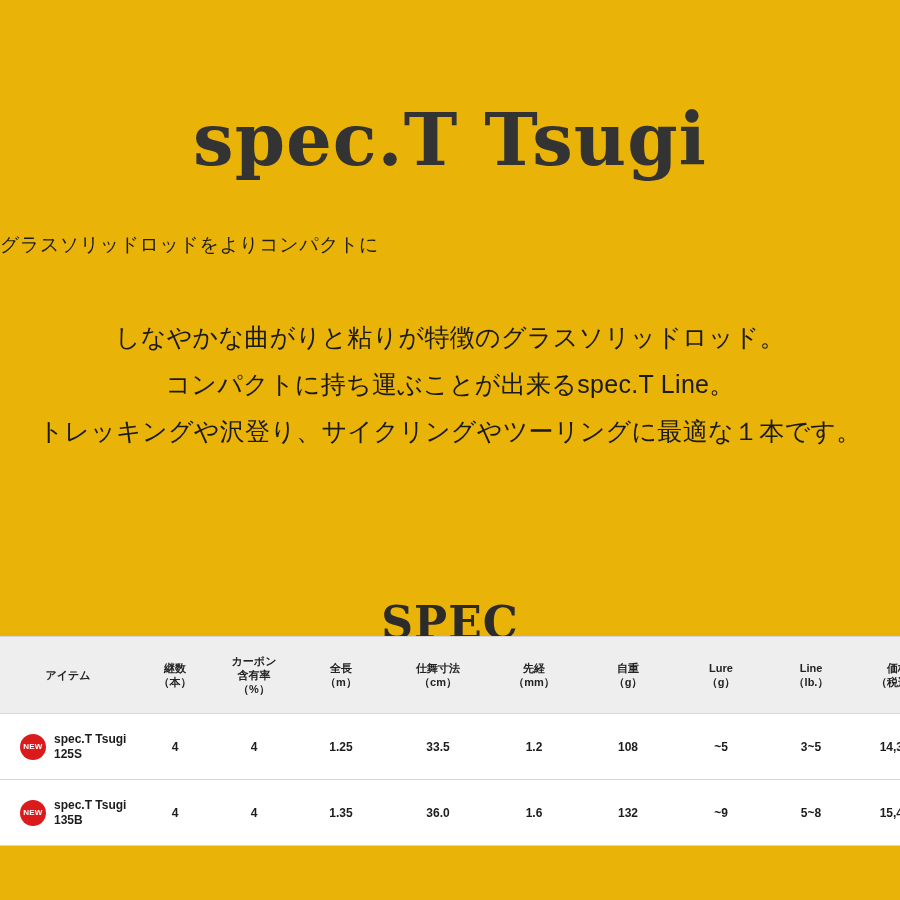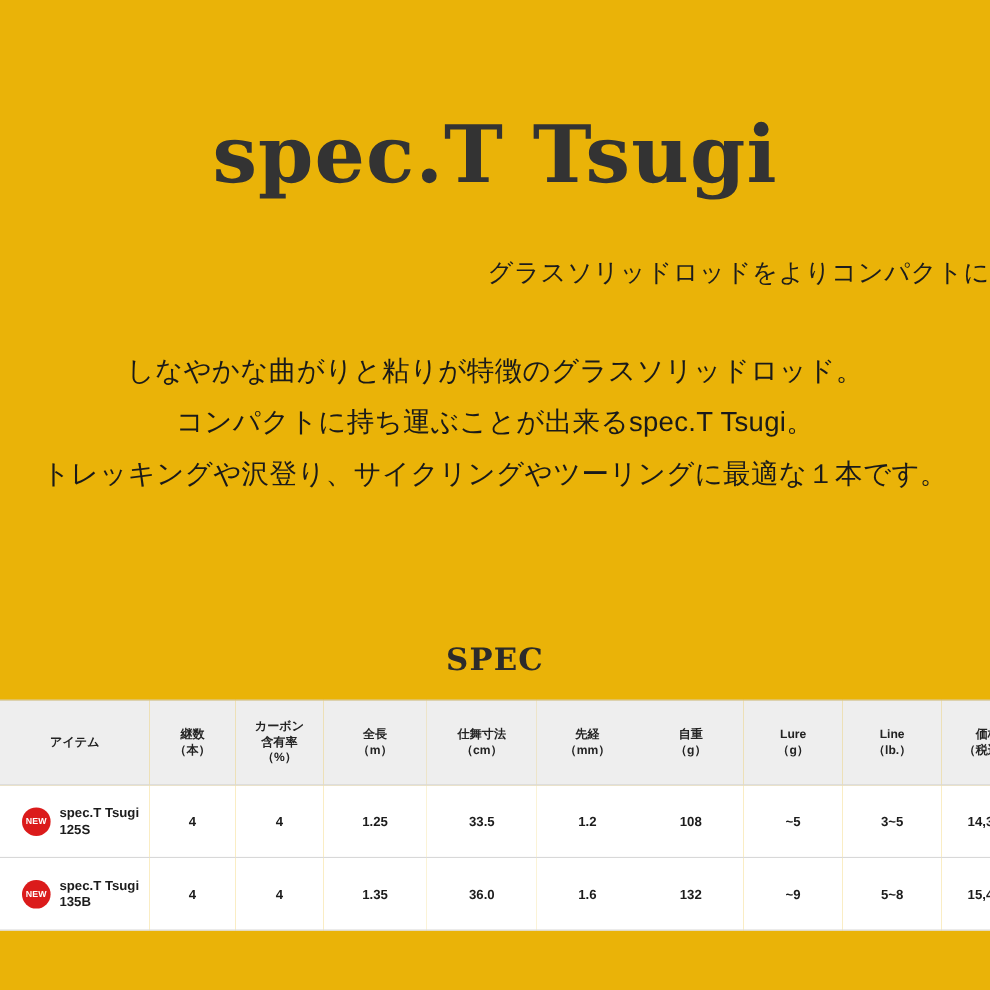--- a/index.html
+++ b/index.html
@@ -38,22 +38,22 @@
     line-height: 1.0;
     white-space: nowrap;
   }
 
   
   .tagline {
     position: absolute;
     top: 232px;
     left: 0;
     width: 900px;
-    text-align: right;
-    font-size: 23px;
+    text-align: left;
+    font-size: 19px;
     font-weight: 400;
     color: #1d1d1d;
     letter-spacing: 0.5px;
   }
 
   
   .description {
     position: absolute;
     top: 325px;
     left: 0;
@@ -74,21 +74,21 @@
 
   
   .spec-heading {
     position: absolute;
     top: 560px;
     left: 0;
     width: 900px;
     text-align: center;
     font-family: "DejaVu Serif", "Liberation Serif", serif;
     font-weight: bold;
-    font-size: 28px;
+    font-size: 44px;
     letter-spacing: 1px;
     color: #2b2b2b;
   }
 
   
   .spec-table-wrap {
     position: absolute;
     top: 636px;
     left: 0;
     width: 900px;
@@ -179,21 +179,21 @@
 <body>
 
 <div class="page">
 
   <h1 class="hero-title">spec.T Tsugi</h1>
 
   <div class="tagline">グラスソリッドロッドをよりコンパクトに</div>
 
   <div class="description">
     <div class="desc-line">しなやかな曲がりと粘りが特徴のグラスソリッドロッド。</div>
-    <div class="desc-line">コンパクトに持ち運ぶことが出来るspec.T Tsugi。</div>
+    <div class="desc-line">コンパクトに持ち運ぶことが出来るspec.T Line。</div>
     <div class="desc-line">トレッキングや沢登り、サイクリングやツーリングに最適な１本です。</div>
   </div>
 
   <h2 class="spec-heading">SPEC</h2>
 
   <div class="spec-table-wrap">
     <table class="spec-table">
       <thead>
         <tr>
           <th class="col-item w-item">

